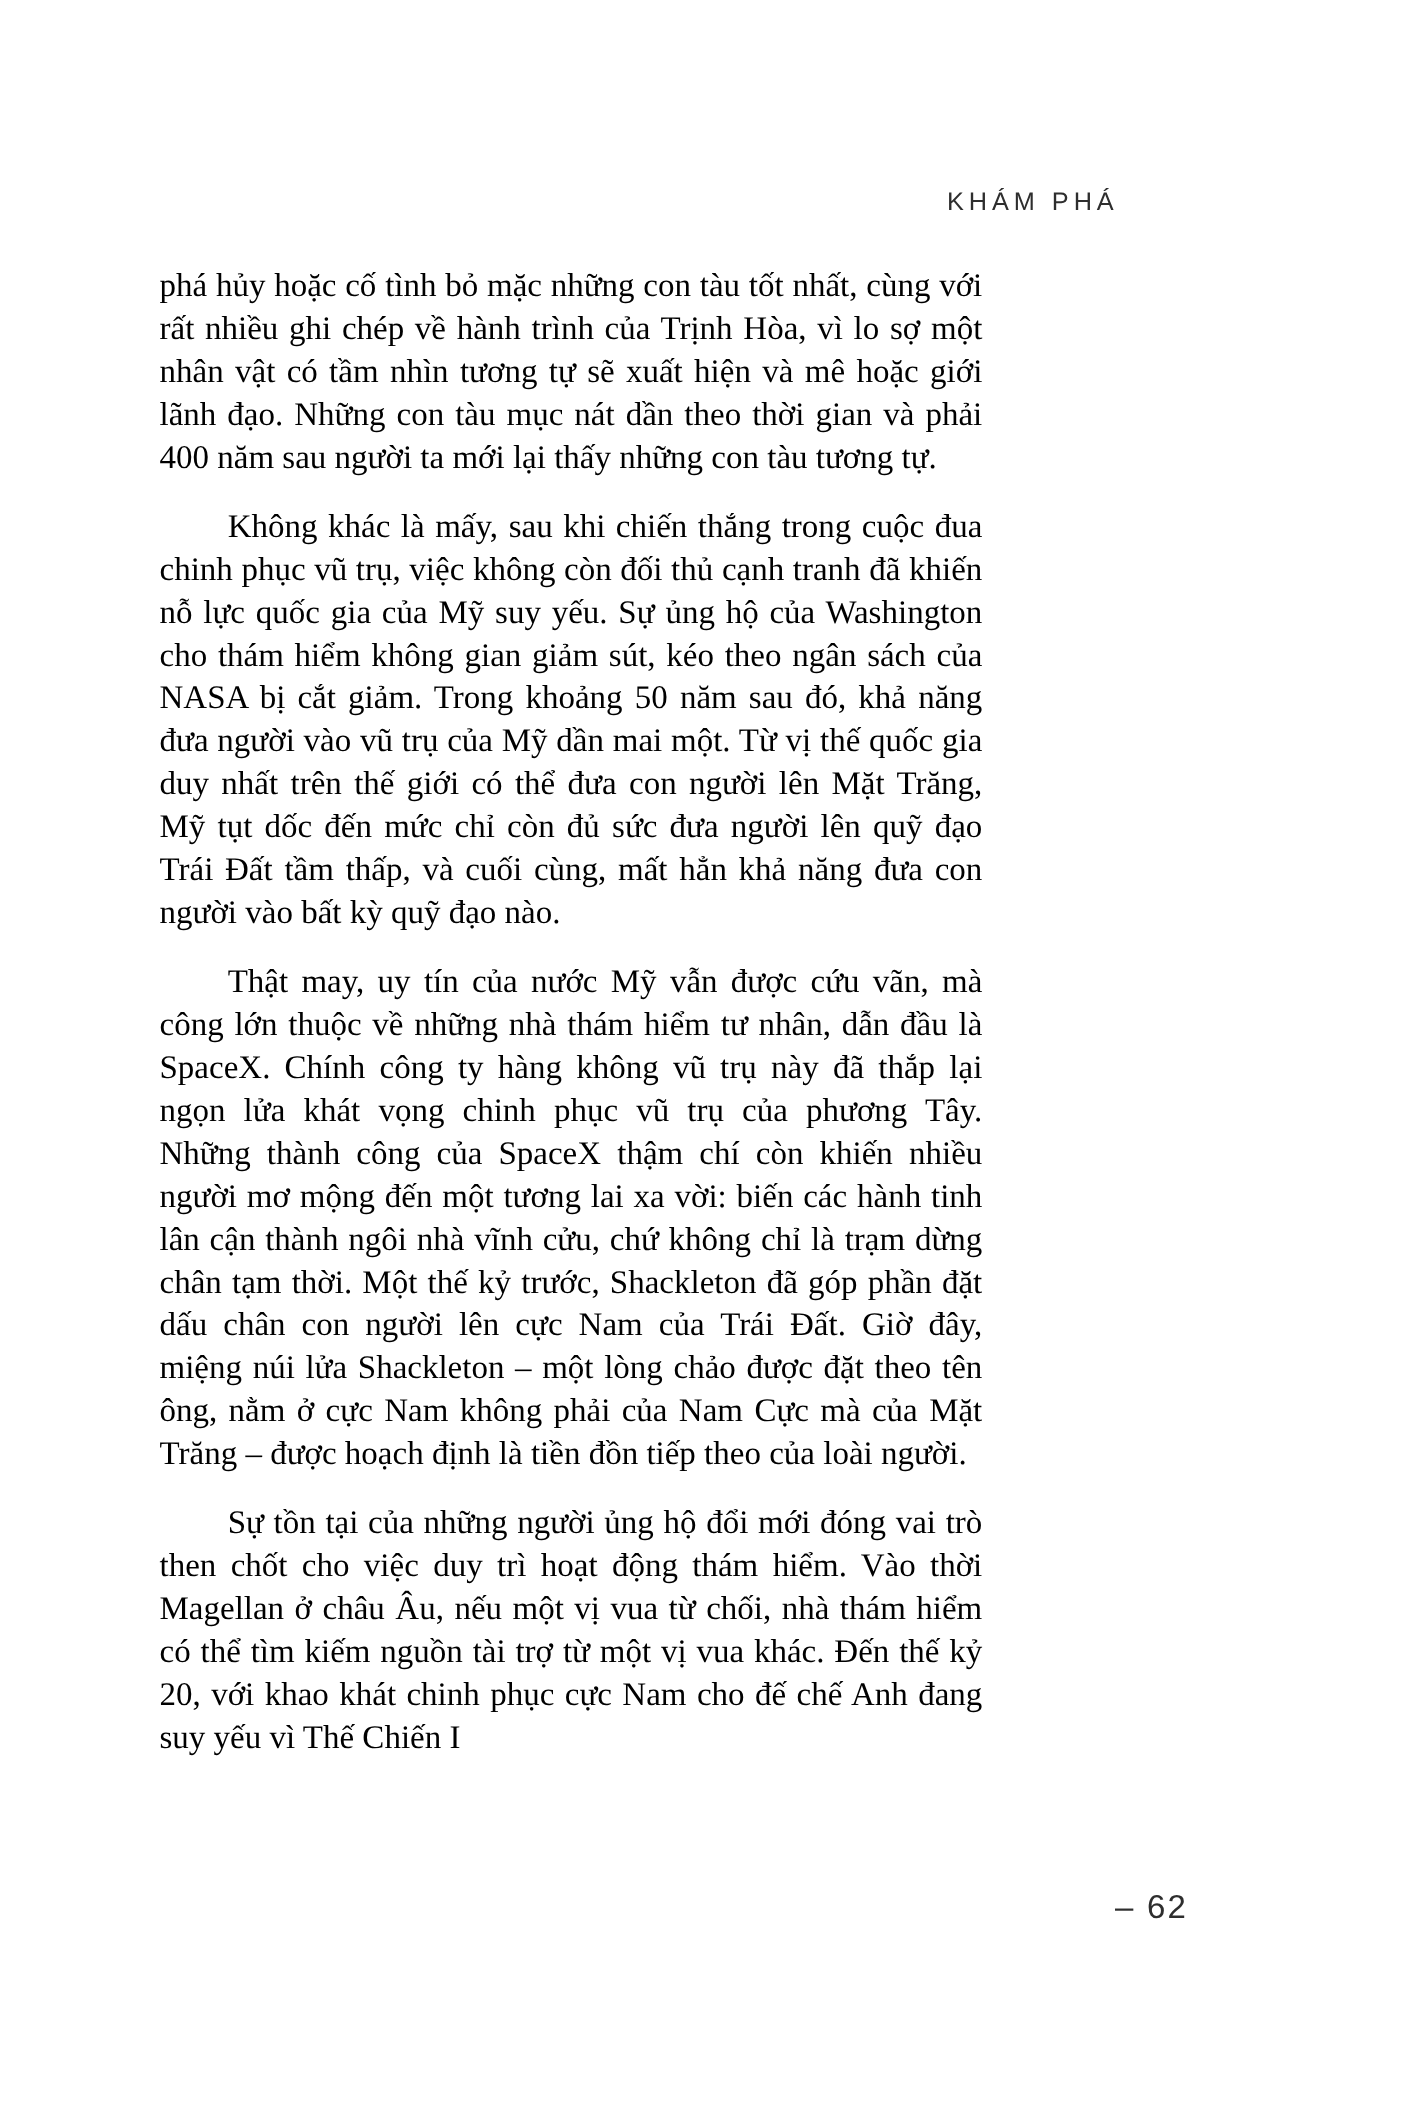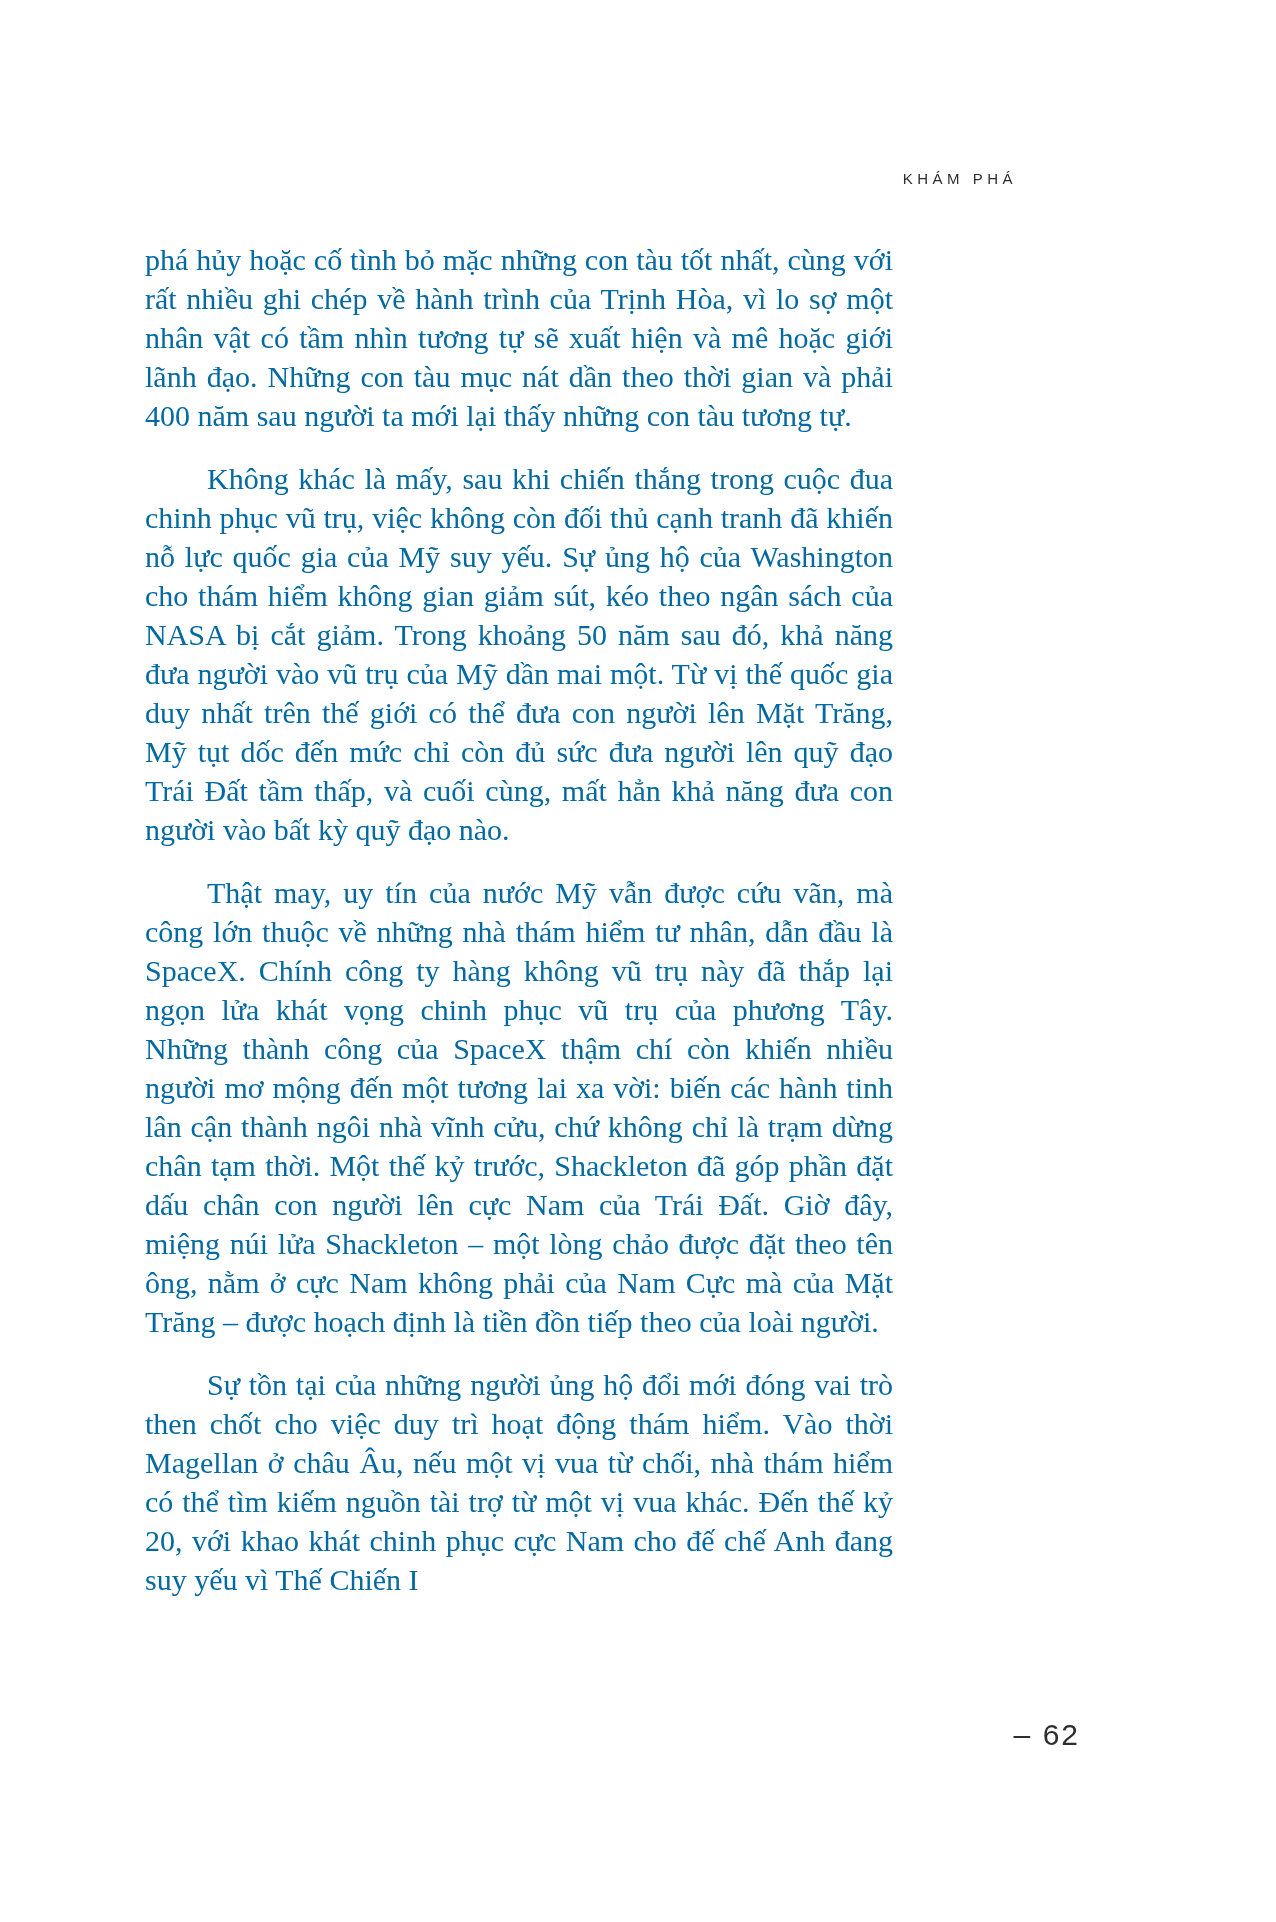--- a/index.html
+++ b/index.html
@@ -13,32 +13,32 @@
     height: 1922px;
     background: #ffffff;
     overflow: hidden;
     font-family: "Liberation Serif", serif;
   }
   .running-head {
     position: absolute;
     top: 170px;
     right: 259px;
     font-family: "Liberation Sans", sans-serif;
-    font-size: 15px;
+    font-size: 23px;
     font-weight: 400;
     letter-spacing: 4.5px;
     color: #2e2e2e;
     white-space: nowrap;
   }
   .body-text {
     position: absolute;
     left: 145px;
     top: 240px;
     width: 748px;
-    color: #0369a1;
+    color: #000000;
     font-size: 30px;
     line-height: 39px;
     text-align: justify;
   }
   .body-text p {
     margin: 0 0 24px 0;
     text-indent: 62px;
   }
   .body-text p.continued {
     text-indent: 0;

